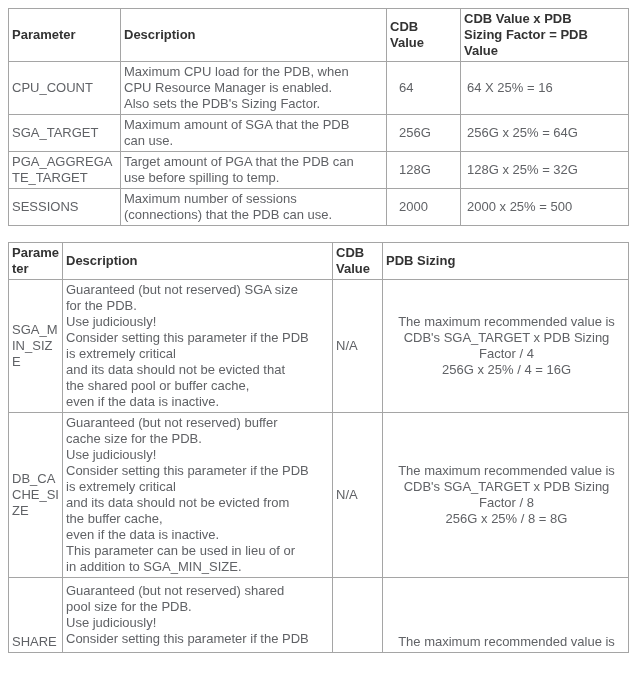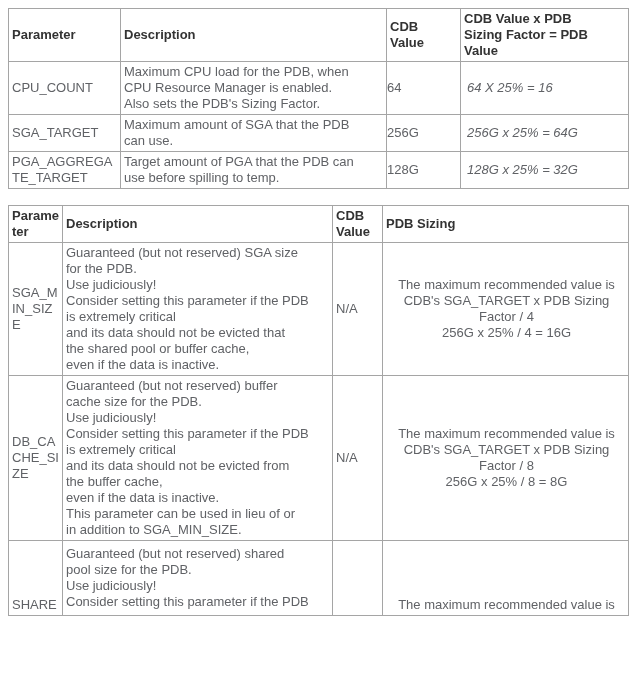--- a/index.html
+++ b/index.html
@@ -27,22 +27,22 @@
     text-align: left;
     vertical-align: middle;
     white-space: pre-line;
     overflow: hidden;
   }
   th {
     font-weight: bold;
     color: #333333;
   }
   th.col-0, td.col-0 { word-break: break-all; margin-left: 28px; }
-  .t1 td.col-2 { padding-left: 0; }
-  .t1 td.col-3 { padding-left: 6px; font-style: italic; }
+  .t1 td.col-2 { padding-left: 12px; }
+  .t1 td.col-3 { padding-left: 6px; }
   .t2 td.col-3 { padding-left: 5px; text-align: center; }
   td.clipped {
     vertical-align: top;
     padding-top: 56px;
   }
 </style>
 </head>
 <body>
 
 <div class="page">
@@ -80,20 +80,27 @@
 can use.</td>
           <td class="col-2">256G</td>
           <td class="col-3">256G x 25% = 64G</td>
         </tr>
         <tr>
           <td class="col-0">PGA_AGGREGATE_TARGET</td>
           <td class="col-1">Target amount of PGA that the PDB can
 use before spilling to temp.</td>
           <td class="col-2">128G</td>
           <td class="col-3">128G x 25% = 32G</td>
+        </tr>
+        <tr>
+          <td class="col-0">SESSIONS</td>
+          <td class="col-1">Maximum number of sessions
+(connections) that the PDB can use.</td>
+          <td class="col-2">2000</td>
+          <td class="col-3">2000 x 25% = 500</td>
         </tr>
       </tbody>
   </table>
 
   <table class="t2">
     <colgroup>
       <col style="width:54px">
       <col style="width:270px">
       <col style="width:50px">
       <col style="width:246px">

